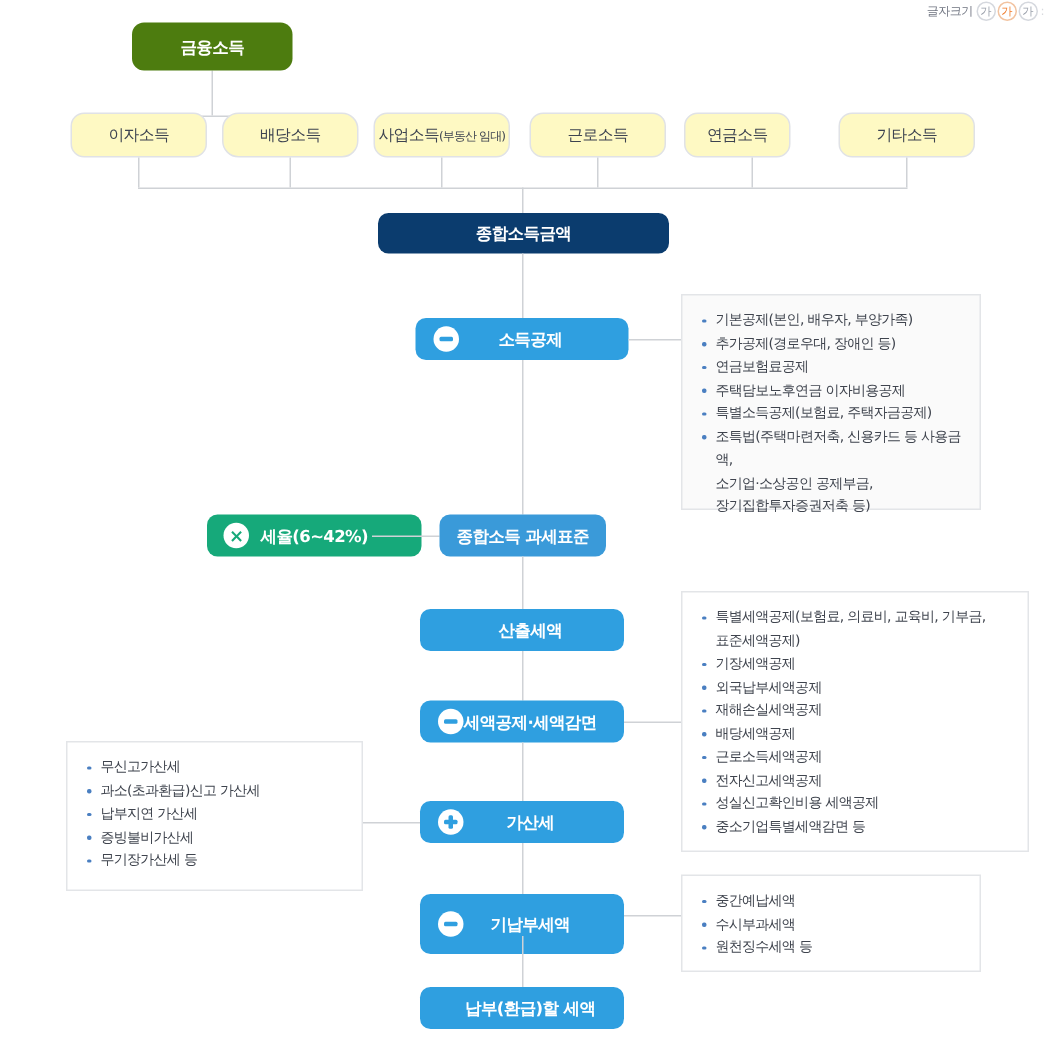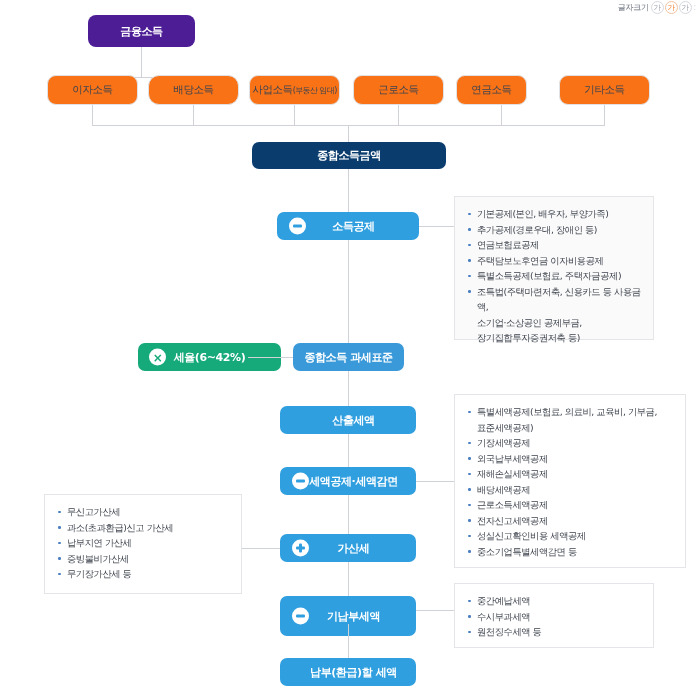--- a/index.html
+++ b/index.html
@@ -70,34 +70,34 @@
     align-items: center;
     justify-content: center;
     border-radius: 7px;
     font-size: 11px;
     font-weight: bold;
     letter-spacing: -0.4px;
     white-space: nowrap;
   }
 
   .node-source {
-    background: #f97316;
+    background: #fef9c3;
     border: 1px solid #e0e2e6;
     color: #3d4350;
     border-radius: 9px;
     font-weight: normal;
     font-size: 10.5px;
   }
   .node-source .sub {
     font-size: 8px;
     letter-spacing: -0.6px;
   }
 
   .node-financial {
-    background: #4c1d95;
+    background: #4d7c0f;
     color: #ffffff;
     border-radius: 8px;
   }
 
   .node-navy {
     background: #0b3c6e;
     color: #ffffff;
     border-radius: 7px;
   }
 

